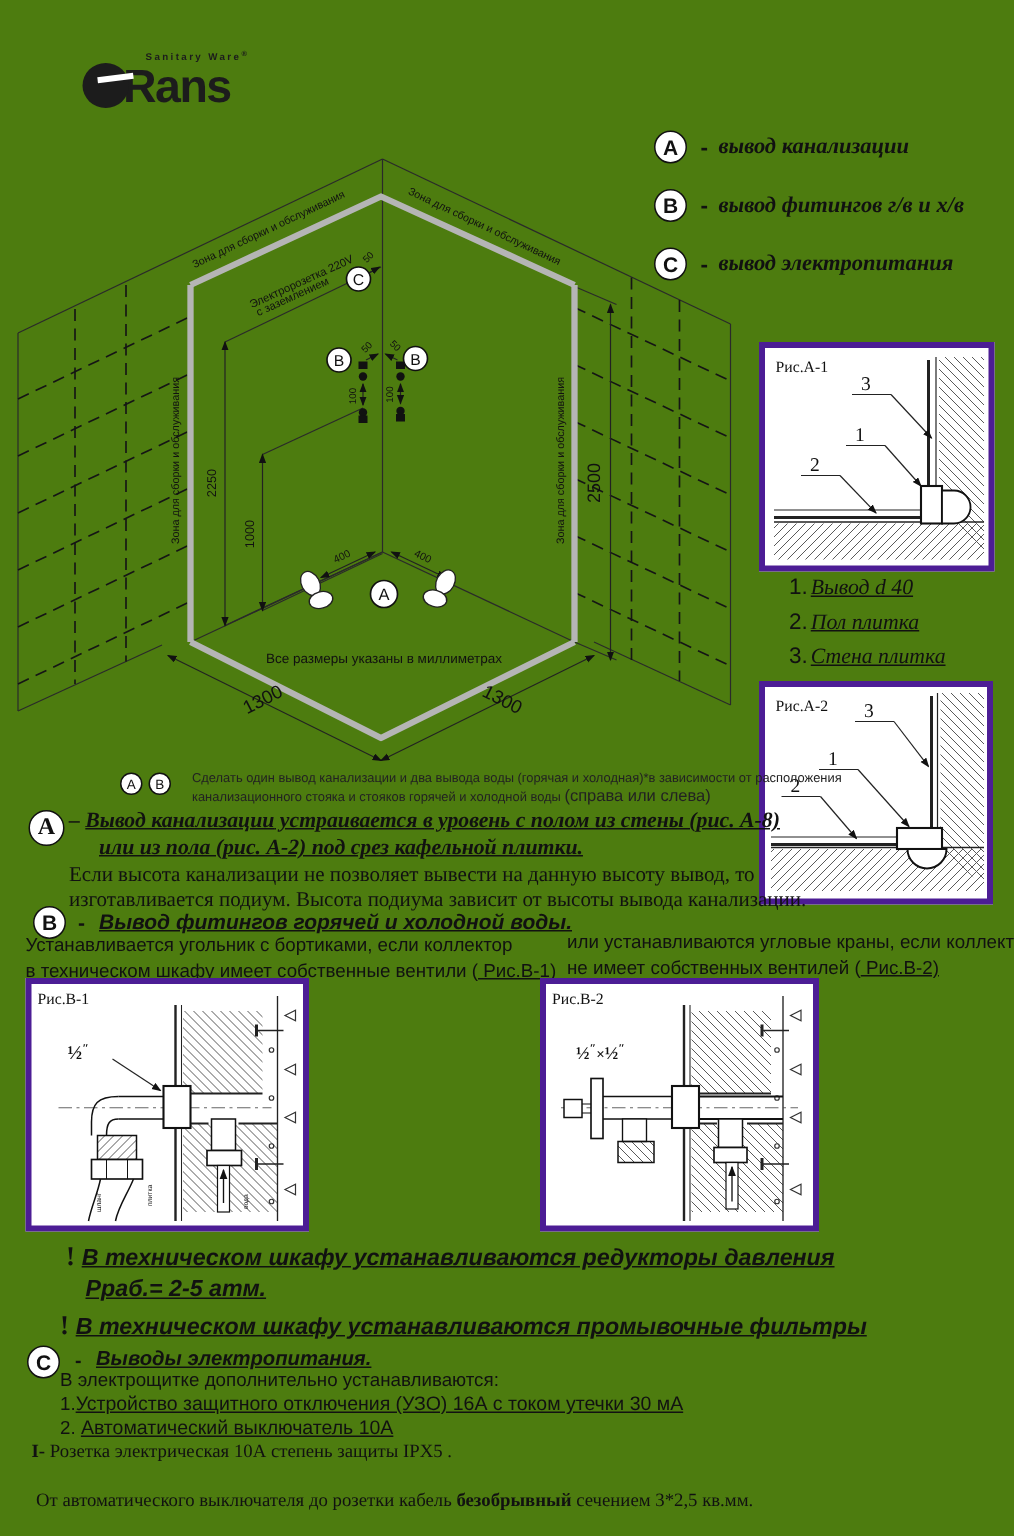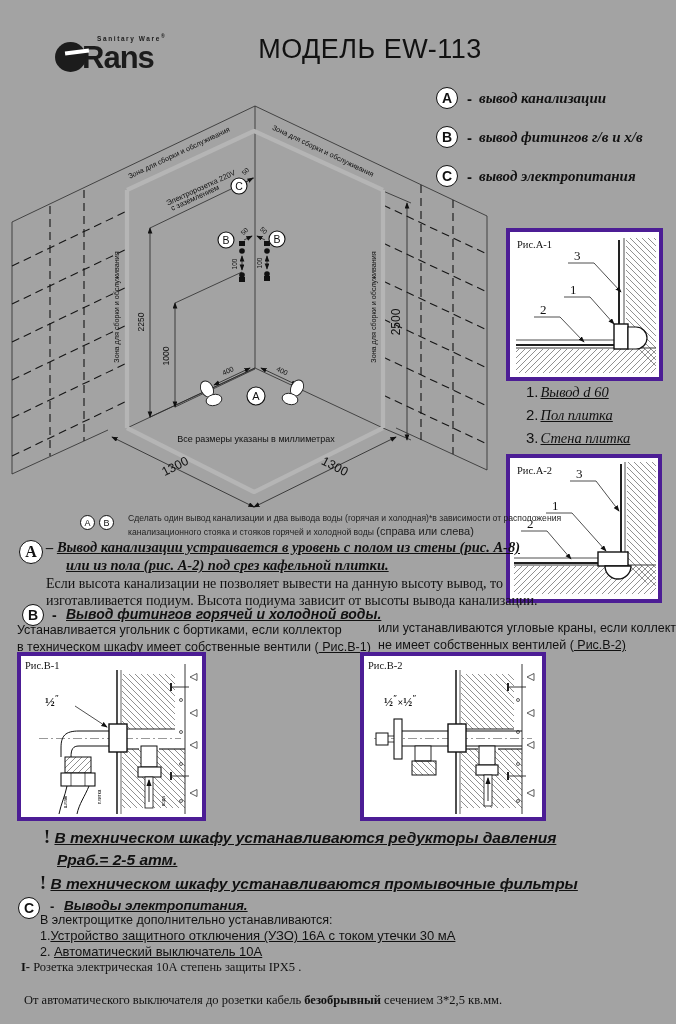--- a/index.html
+++ b/index.html
@@ -1,16 +1,16 @@
 <!DOCTYPE html>
 <html><head>
 <meta charset="utf-8">
 <style>
   html,body{margin:0;padding:0;background:#fff;}
-  .page{position:relative;width:676px;height:1024px;background:#a3a3a3;overflow:hidden;
+  .page{position:relative;width:676px;height:1024px;background:#4d7c0f;overflow:hidden;
         font-family:"Liberation Sans",sans-serif;color:#111;}
   .abs{position:absolute;}
   .ser{font-family:"Liberation Serif",serif;}
   .u{text-decoration:underline;}
   svg text{font-family:"Liberation Sans",sans-serif;fill:#111;}
   svg text.ser{font-family:"Liberation Serif",serif;}
   .cmark{border:1.4px solid #111;border-radius:50%;display:flex;align-items:center;justify-content:center;
          background:#fff;box-sizing:border-box;}
   
   .logo-ball{display:inline-block;width:31px;height:30px;border-radius:50%;background:#1c1c1c;position:relative;vertical-align:-4px;}
@@ -39,21 +39,20 @@
 </style>
 </head>
 <body>
 
 <div class="page">
 
   <div class="abs" style="left:55px;top:40px;">
     <span class="logo-tag"><span>Sanitary Ware</span><sup style="font-size:5px;">®</sup></span>
     <span class="logo-ball"></span><span class="logo-word">Rans</span>
   </div>
-  <div class="abs" style="left:225px;top:34px;width:290px;text-align:center;font-size:27px;letter-spacing:0.5px;">МОДЕЛЬ EW-113</div>
 
   <div class="abs" style="left:436px;top:87px;">
     <div class="legend-row">
       <div class="cmark legend-circ">A</div>
       <span class="legend-dash">-</span>
       <span class="legend-txt">вывод канализации</span>
     </div>
     <div class="legend-row">
       <div class="cmark legend-circ">B</div>
       <span class="legend-dash">-</span>
@@ -220,21 +219,21 @@
         <path d="M24,85 H50"></path>
           <path d="M50,85 L74,110" marker-end="url(#arE)"></path>
       </g>
       <text x="64" y="28" class="ser" font-size="13">3</text>
       <text x="60" y="62" class="ser" font-size="13">1</text>
       <text x="30" y="82" class="ser" font-size="13">2</text>
     </svg>
   </div>
 
   <div class="abs" style="left:526px;top:383px;">
-    <div style="margin-bottom:5px;"><span class="plist-num">1.</span><span class="plist-txt">Вывод d 60</span></div>
+    <div style="margin-bottom:5px;"><span class="plist-num">1.</span><span class="plist-txt">Вывод d 40</span></div>
     <div style="margin-bottom:5px;"><span class="plist-num">2.</span><span class="plist-txt">Пол плитка</span></div>
     <div><span class="plist-num">3.</span><span class="plist-txt">Стена плитка</span></div>
   </div>
 
   <div class="abs figbox" style="left:506px;top:454px;width:148px;height:141px;">
     <svg width="148" height="141" viewBox="0 0 148 141">
       <text x="7" y="16" class="ser" font-size="10.5">Рис.А-2</text>
       <polygon points="117,4 146,4 146,132 117,110" fill="url(#h2)"></polygon>
       <g stroke="#222" fill="none">
         <path d="M111,6 V108" stroke-width="2"></path>

